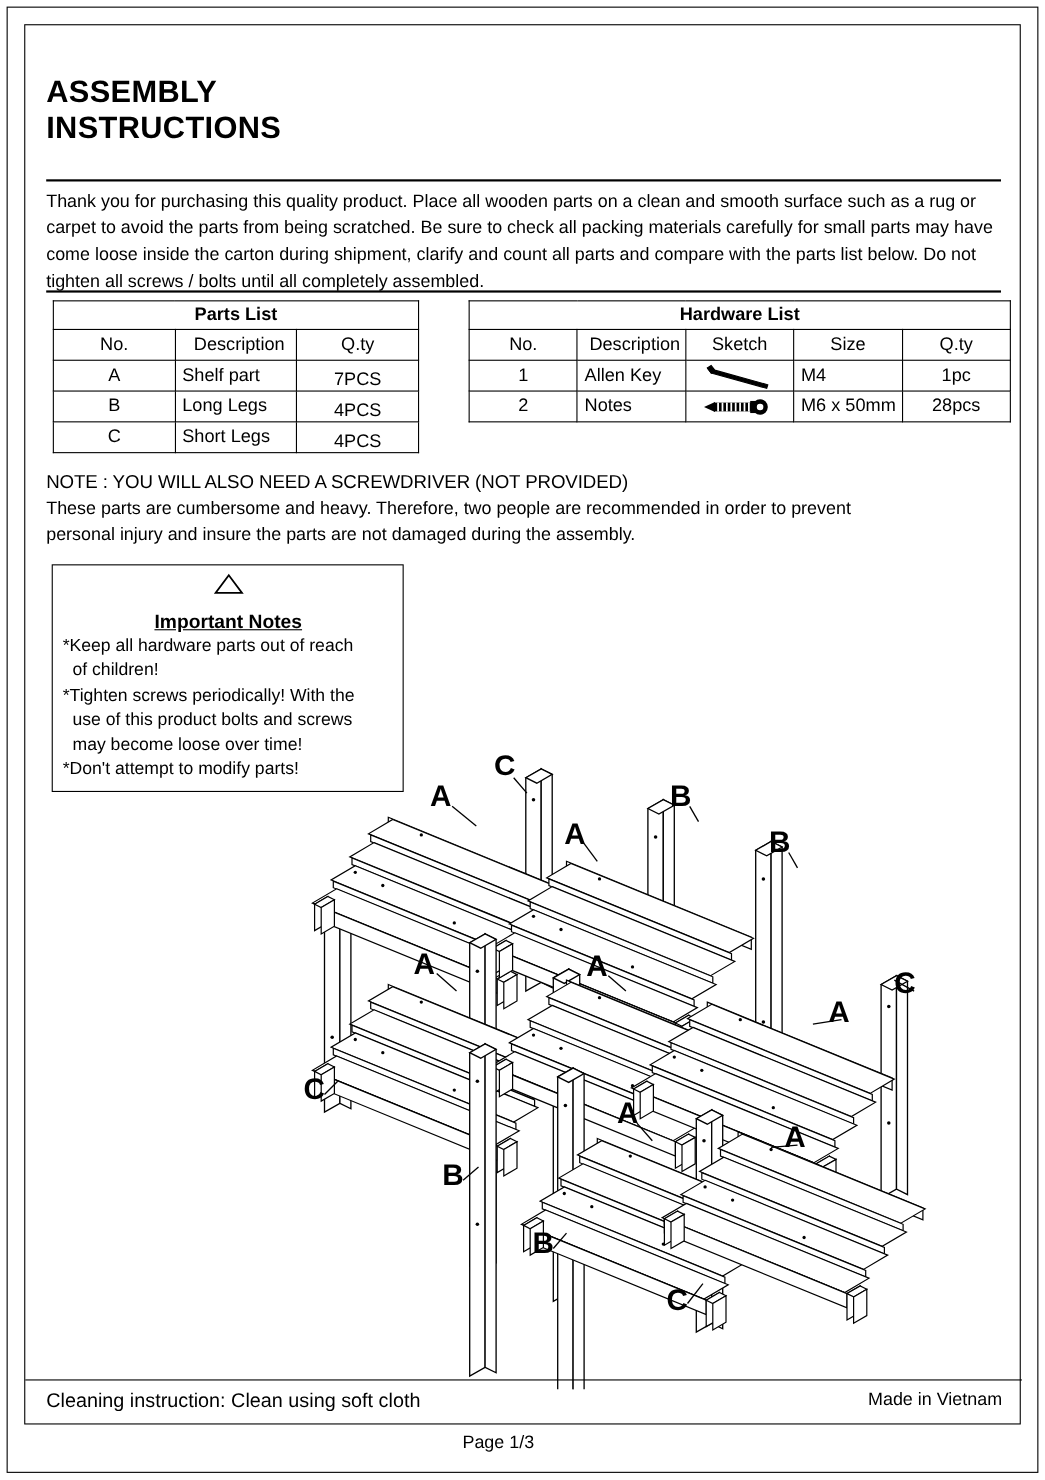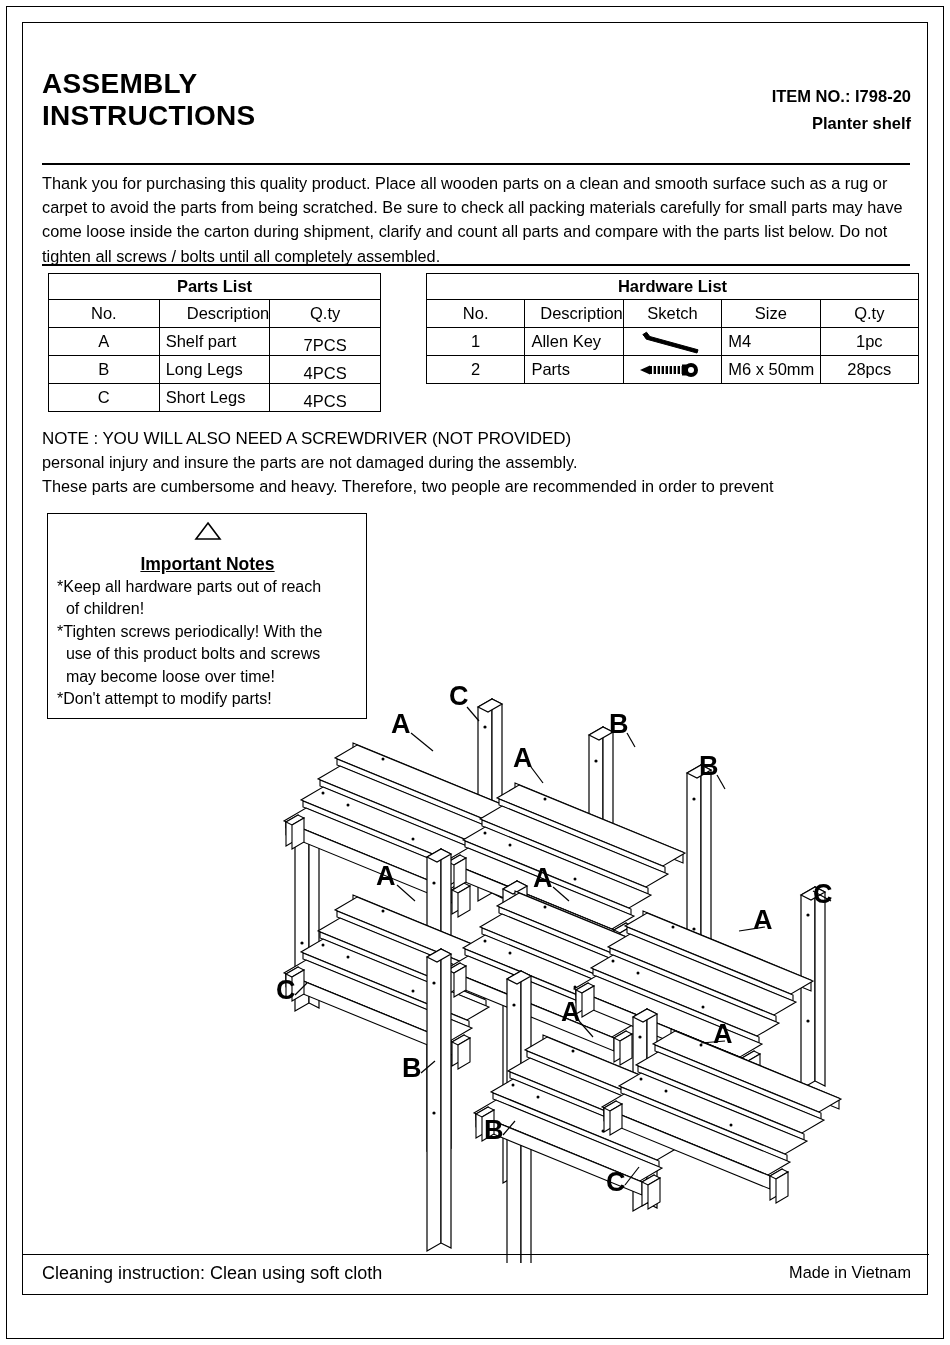--- a/index.html
+++ b/index.html
@@ -14,21 +14,21 @@
   .hdr-right{position:absolute;right:18px;top:60px;text-align:right;font-size:16.5px;font-weight:bold;line-height:27px;}
   .rule{position:absolute;left:19px;width:868px;height:0;border-top:2px solid #000;}
 
   
   .intro{position:absolute;left:19px;top:148px;width:870px;font-size:16.3px;line-height:24.2px;}
 
   
   table{border-collapse:collapse;table-layout:fixed;}
   table td,table th{border:1.5px solid #000;padding:0;font-weight:normal;font-size:16.5px;}
   .tbl-title{font-weight:bold;text-align:center;font-size:16.5px;height:25px;}
-  .hd{text-align:right;padding-left:6px;height:27px;}
+  .hd{text-align:center;padding-left:6px;height:27px;}
   .hd.c{text-align:center;padding-left:0;}
   .cellc{text-align:center;height:27px;}
   .celll{text-align:left;padding-left:6px;height:27px;}
 
   .parts-wrap{position:absolute;left:25px;top:250px;}
   .parts{width:333px;}
   .hw-wrap{position:absolute;left:403px;top:250px;}
   .hw{width:493px;}
   .qshift{position:relative;top:4px;display:block;}
 
@@ -57,24 +57,20 @@
 
 <div class="page">
   <div class="outer-border"></div>
 
   <div class="inner-frame">
 
     <div class="hdr">
       <div class="hdr-title">
         <div>ASSEMBLY</div>
         <div>INSTRUCTIONS</div>
-      </div>
-      <div class="hdr-right">
-        <div>ITEM NO.: I798-20</div>
-        <div>Planter shelf</div>
       </div>
       <div class="rule" style="top:140px"></div>
     </div>
 
     <div class="intro">Thank you for purchasing this quality product. Place all wooden parts on a clean and smooth surface such as a rug or carpet to avoid the parts from being scratched. Be sure to check all packing materials carefully for small parts may have come loose inside the carton during shipment, clarify and count all parts and compare with the parts list below. Do not tighten all screws / bolts until all completely assembled.</div>
     <div class="rule" style="top:241px"></div>
 
     <div class="parts-wrap">
       <table class="parts">
         <tbody>
@@ -133,21 +129,21 @@
                 <path d="M7 4.5 L10.5 2.2 L13.8 6.5 L62 19.8 L61 23 L10.6 9.2 Z" stroke-width="1"></path>
                 <path d="M7 4.5 L10.6 9.2 L13.8 6.5" fill="none" stroke-width="1"></path>
               </g>
             </svg>
           </td>
           <td class="celll">M4</td>
           <td class="cellc">1pc</td>
         </tr>
         <tr>
           <td class="cellc">2</td>
-          <td class="celll">Parts</td>
+          <td class="celll">Notes</td>
           <td class="cellc">
             <svg width="72" height="22" viewBox="0 0 72 22" style="vertical-align:middle">
               <g fill="#000">
                 <path d="M4 11 L14 6.5 L14 15.5 Z"></path>
                 <rect x="13" y="7" width="34" height="8"></rect>
                 <g fill="#fff">
                   <rect x="16" y="7" width="1.6" height="8"></rect>
                   <rect x="20" y="7" width="1.6" height="8"></rect>
                   <rect x="24" y="7" width="1.6" height="8"></rect>
                   <rect x="28" y="7" width="1.6" height="8"></rect>
@@ -165,22 +161,22 @@
           <td class="celll">M6 x 50mm</td>
           <td class="cellc">28pcs</td>
         </tr>
       </tbody>
         </table>
     </div>
 
     <div class="note">
       <div class="note-h">NOTE : YOU WILL ALSO NEED A SCREWDRIVER (NOT PROVIDED)</div>
       <div class="note-b">
+        <div>These parts are cumbersome and heavy. Therefore, two people are recommended in order to prevent</div>
         <div>personal injury and insure the parts are not damaged during the assembly.</div>
-        <div>These parts are cumbersome and heavy. Therefore, two people are recommended in order to prevent</div>
       </div>
     </div>
 
     <div class="imp">
       <div class="imp-h">
         <span>
           <svg width="28" height="20" viewBox="0 0 28 20">
               <path d="M14 2 L26 18 L2 18 Z" fill="none" stroke="#000" stroke-width="1.6"></path>
             </svg>
         </span>
@@ -340,13 +336,14 @@
         </g>
       </svg>
     </div>
 
     <div class="foot">
       <div class="foot-l">Cleaning instruction: Clean using soft cloth</div>
       <div class="foot-r">Made in Vietnam</div>
     </div>
   </div>
 
+  <div class="pageno">Page 1/3</div>
 </div>
 
 </body></html>

